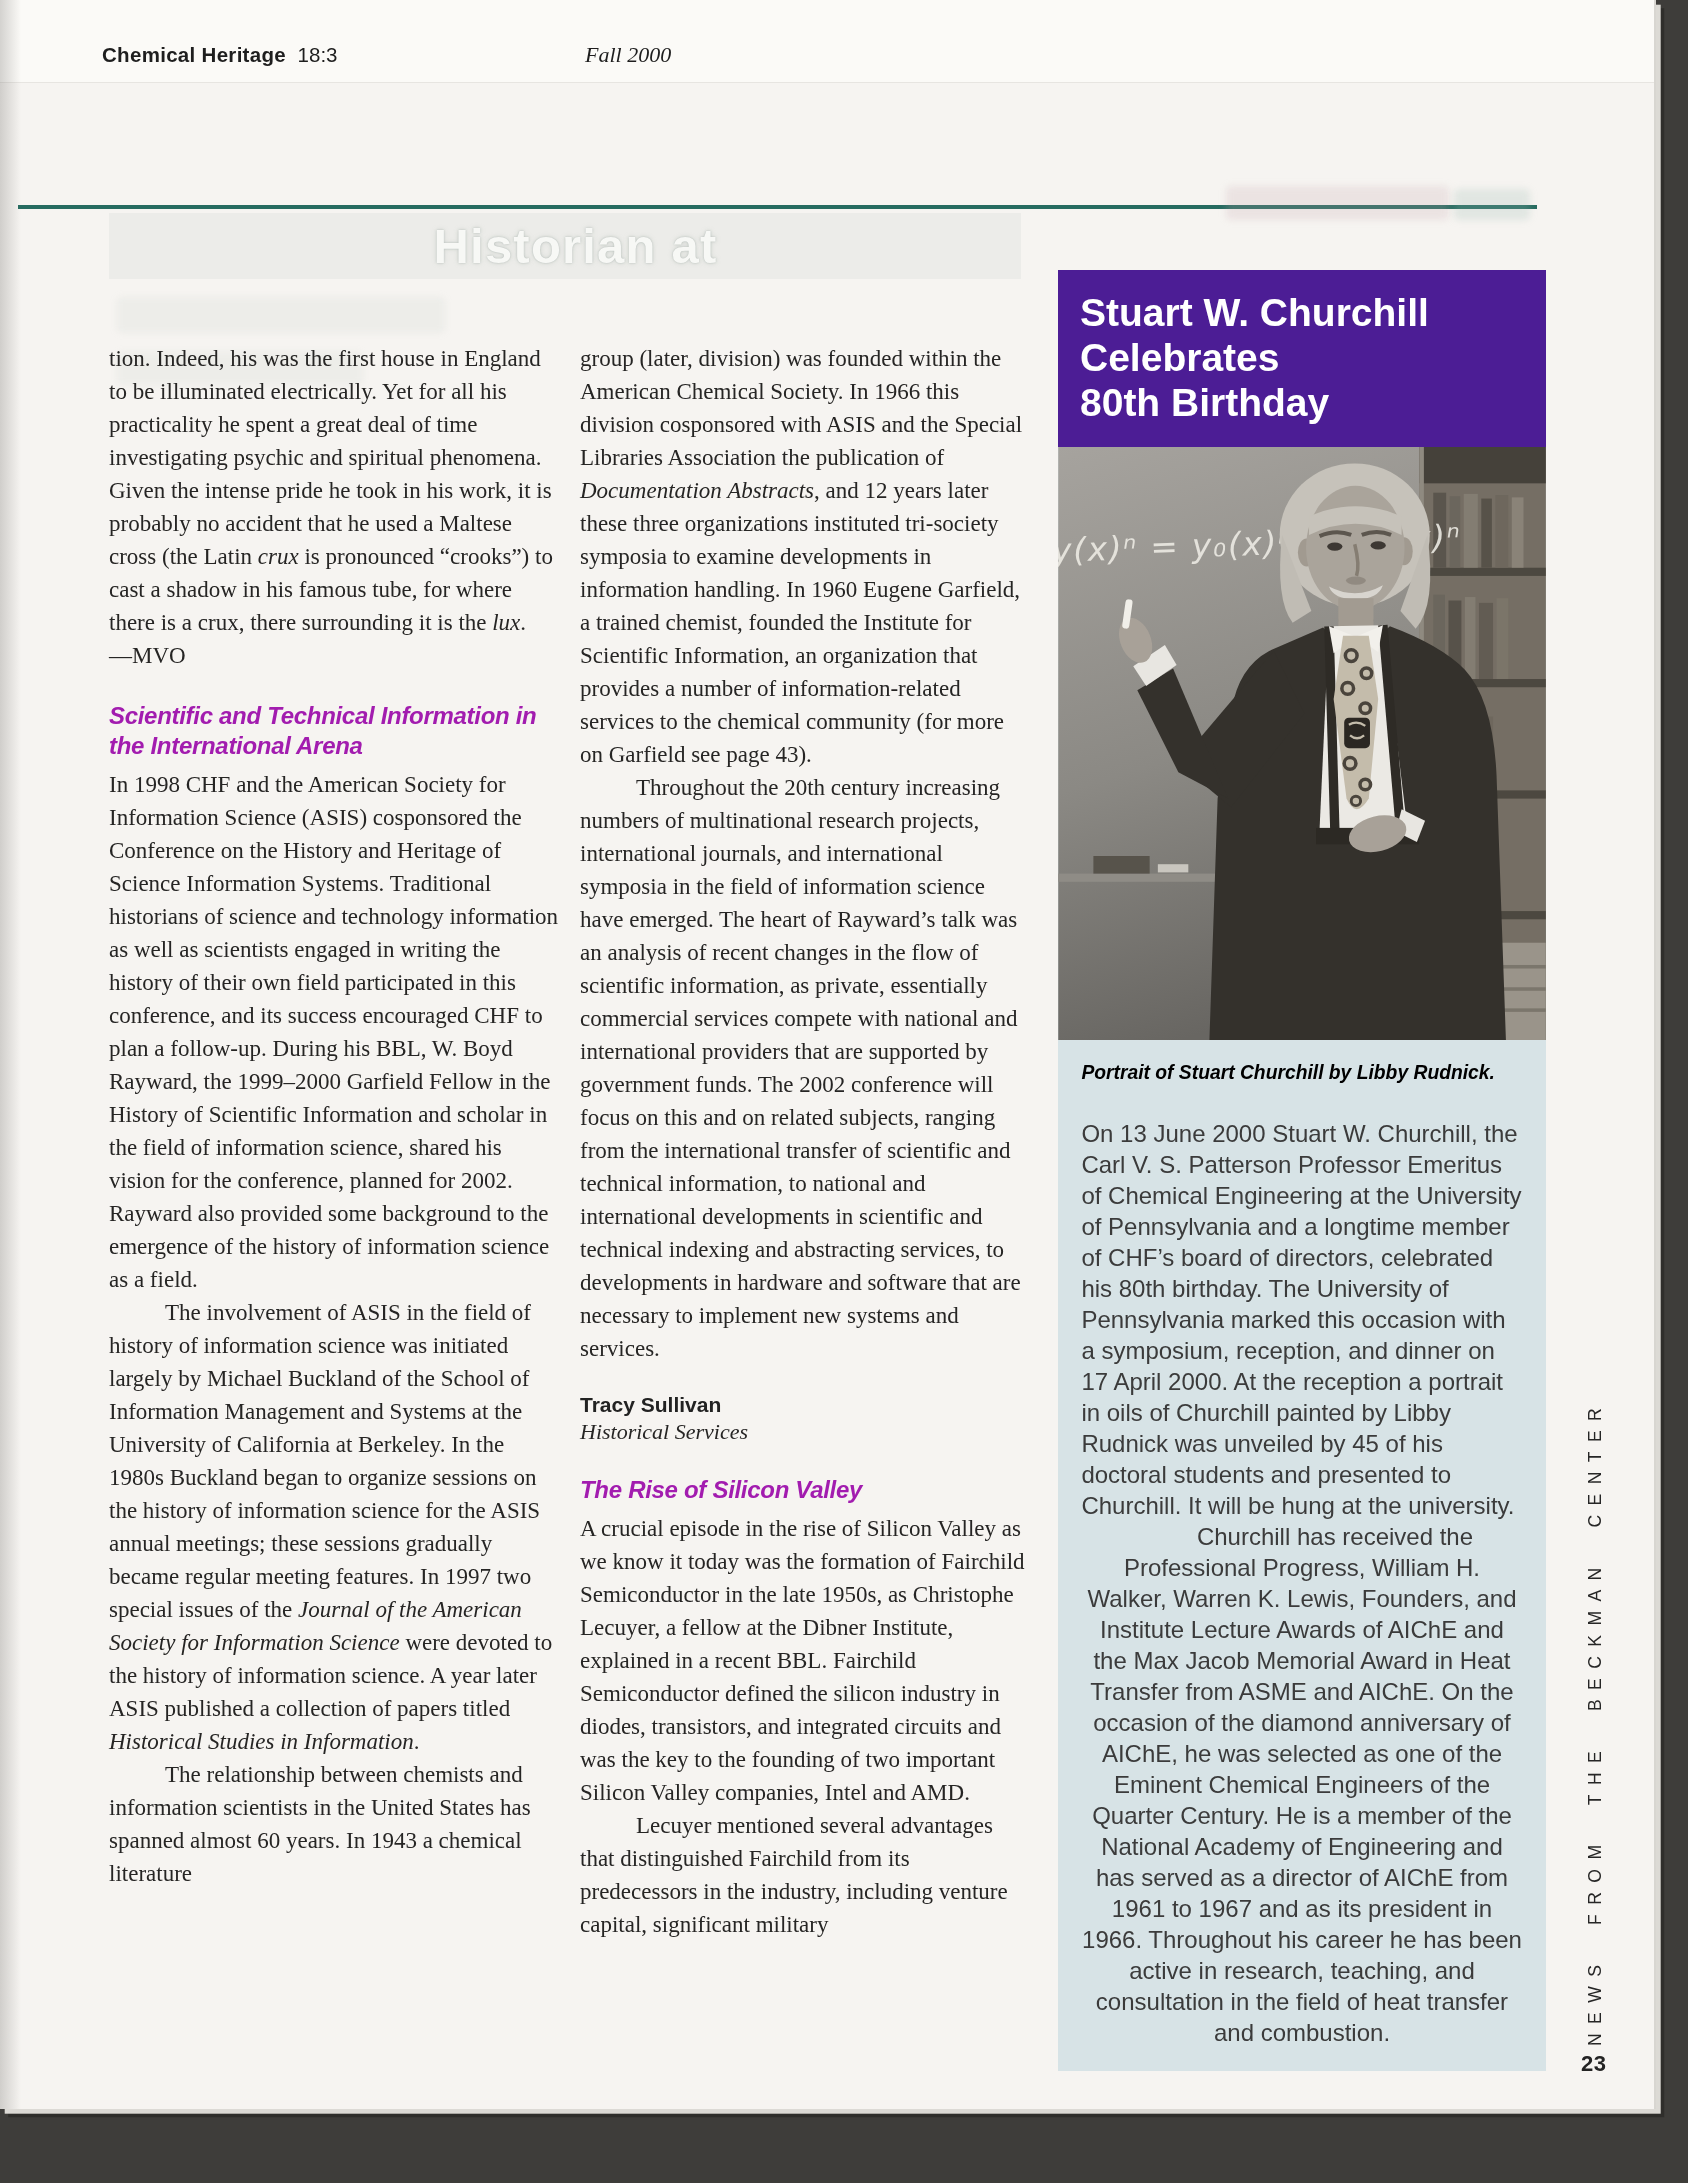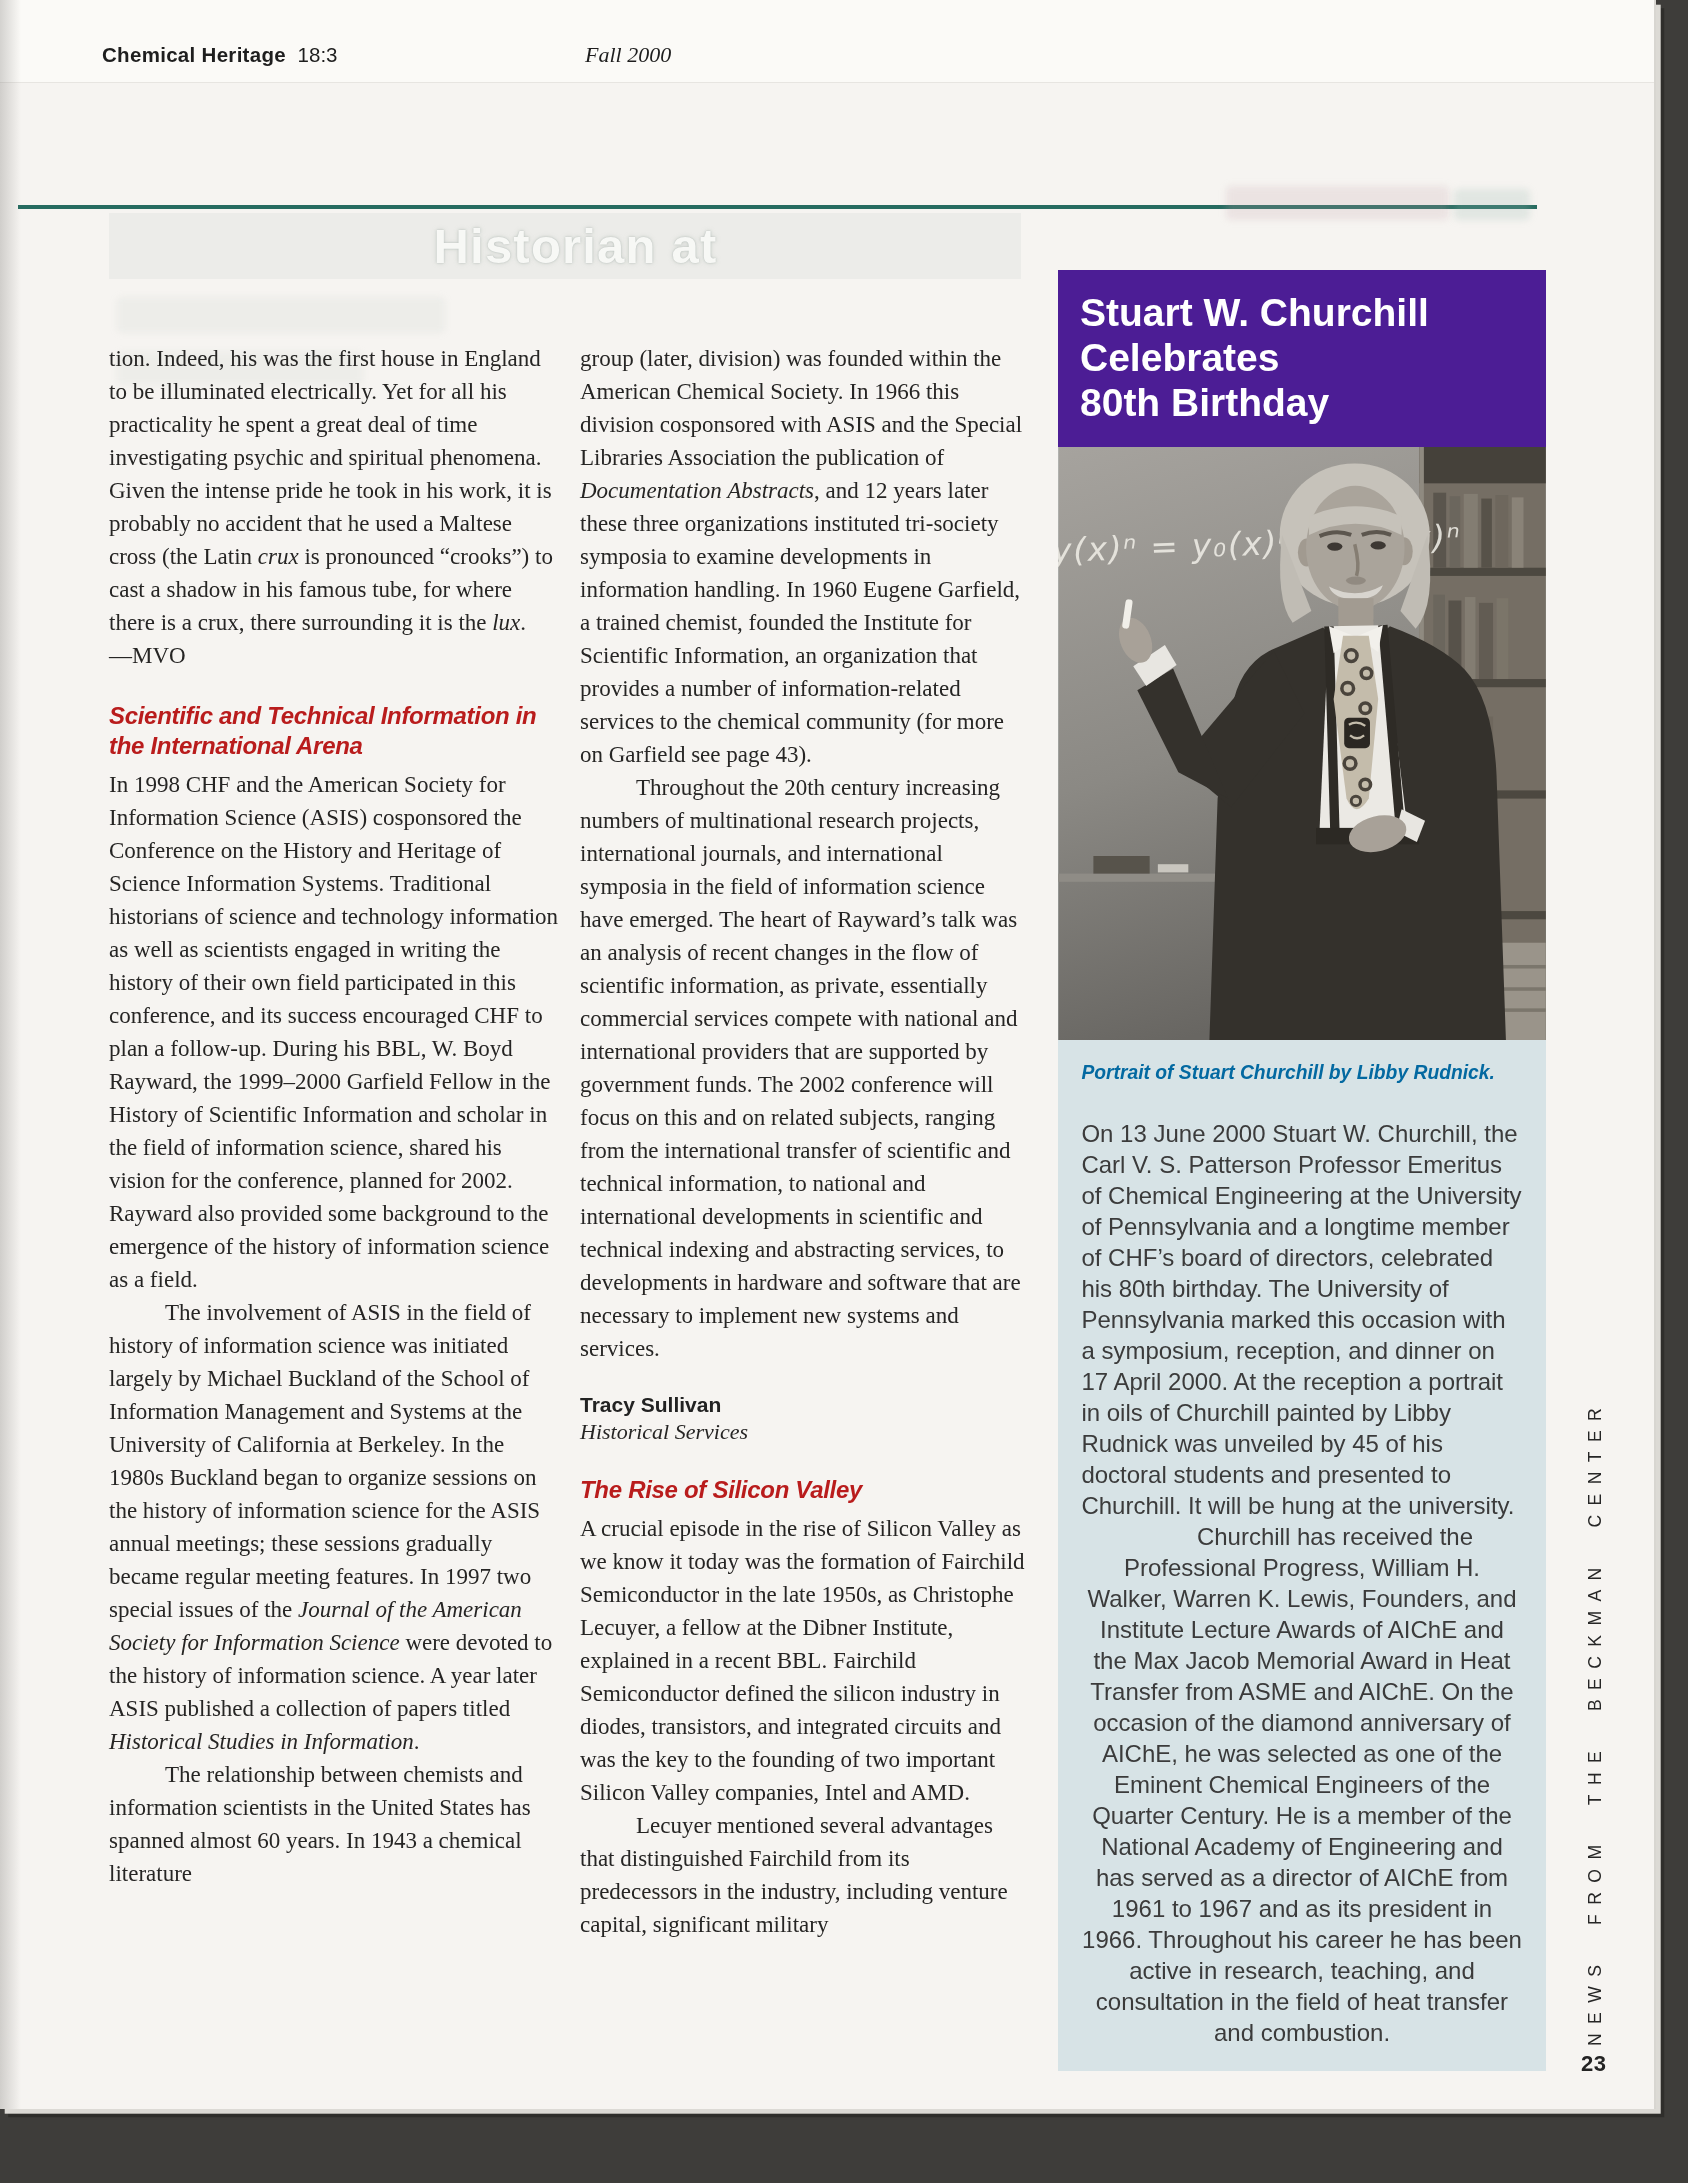--- a/index.html
+++ b/index.html
@@ -40,37 +40,37 @@
   .gb3{left:1226px;top:186px;width:223px;height:34px;background:rgba(196,160,170,.20);}
   .gb4{left:1454px;top:189px;width:76px;height:30.5px;background:rgba(150,180,172,.22);}
   
   .col{position:absolute;top:342px;width:450px;color:#262524;font-size:23px;line-height:33px;}
   .col1{left:109px;}
   .col2{left:580px;}
   .col p{margin:0;}
   .col p.indent{text-indent:56px;}
   .teal-h{
     margin:29px 0 7px 0;font-family:"Liberation Sans",sans-serif;font-weight:bold;font-style:italic;
-    color:#b91c1c;font-size:24px;line-height:30px;letter-spacing:-0.3px;
+    color:#a21caf;font-size:24px;line-height:30px;letter-spacing:-0.3px;
   }
   .byline{margin-top:26px !important;font-family:"Liberation Sans",sans-serif;font-weight:bold;font-size:21px;line-height:27px;color:#222;}
   .byrole{font-style:italic;font-size:22px;line-height:28px;margin-bottom:0 !important;}
   .sig{line-height:33px;}
   
   .sidebar{position:absolute;left:1058px;top:270px;width:488px;height:1801px;background:#d7e3e6;}
   .sb-title{background:#4c1d95;padding:20px 15.2px 22px 22px;}
   .sb-title div{
     font-family:"Liberation Sans",sans-serif;font-weight:bold;color:#ffffff;
     font-size:39px;line-height:45px;letter-spacing:0px;
   }
   .sb-photo{width:488px;height:593px;display:block;}
   .sb-photo svg{display:block;}
   .sb-caption{
     padding:21px 23.4px 0 23.4px;font-family:"Liberation Sans",sans-serif;
-    font-weight:bold;font-style:italic;font-size:19.3px;line-height:24.6px;color:#0369a1;
+    font-weight:bold;font-style:italic;font-size:19.3px;line-height:24.6px;color:#000000;
   }
   .sb-p{
     margin:0 23.4px;font-family:"Liberation Sans",sans-serif;font-size:24px;line-height:31px;color:#3b3b3b;
   }
   .sb-p.first{margin-top:32px;}
   .sb-p.indent{text-indent:66px;text-align:center;}
   
   .vstrip{
     position:absolute;left:1585px;top:2046px;width:722px;height:26px;
     transform:rotate(-90deg);transform-origin:0 0;

